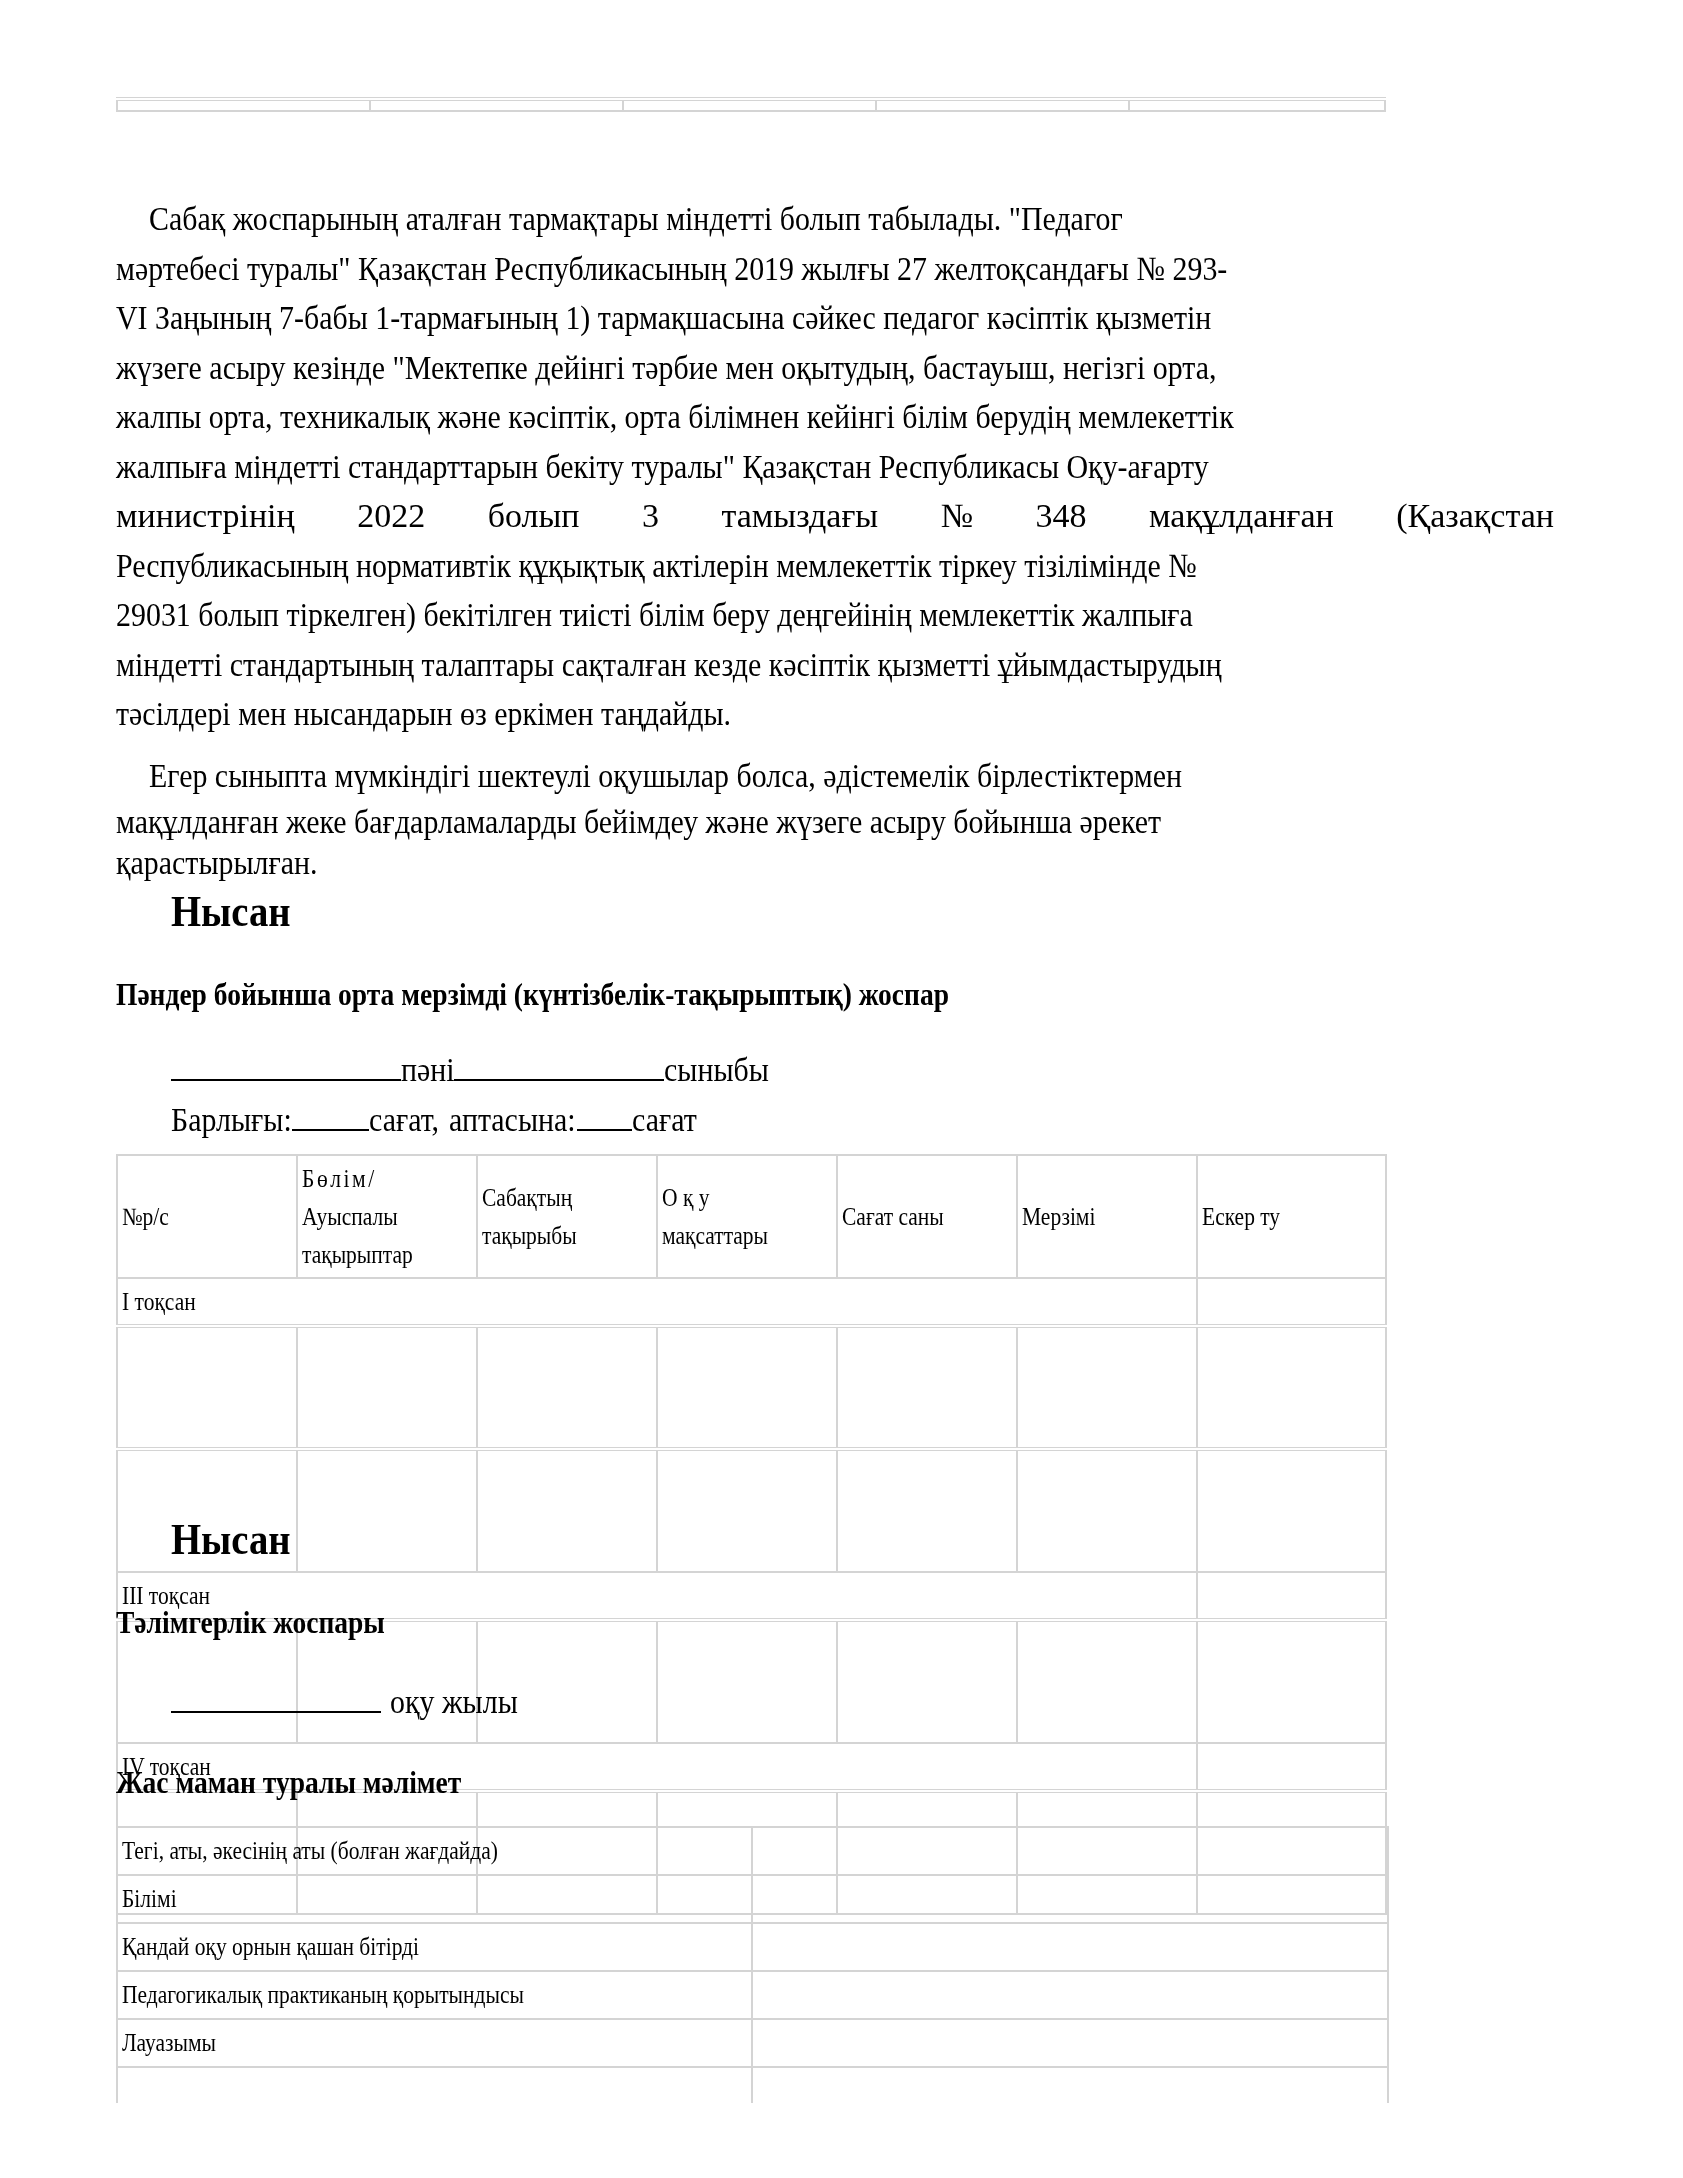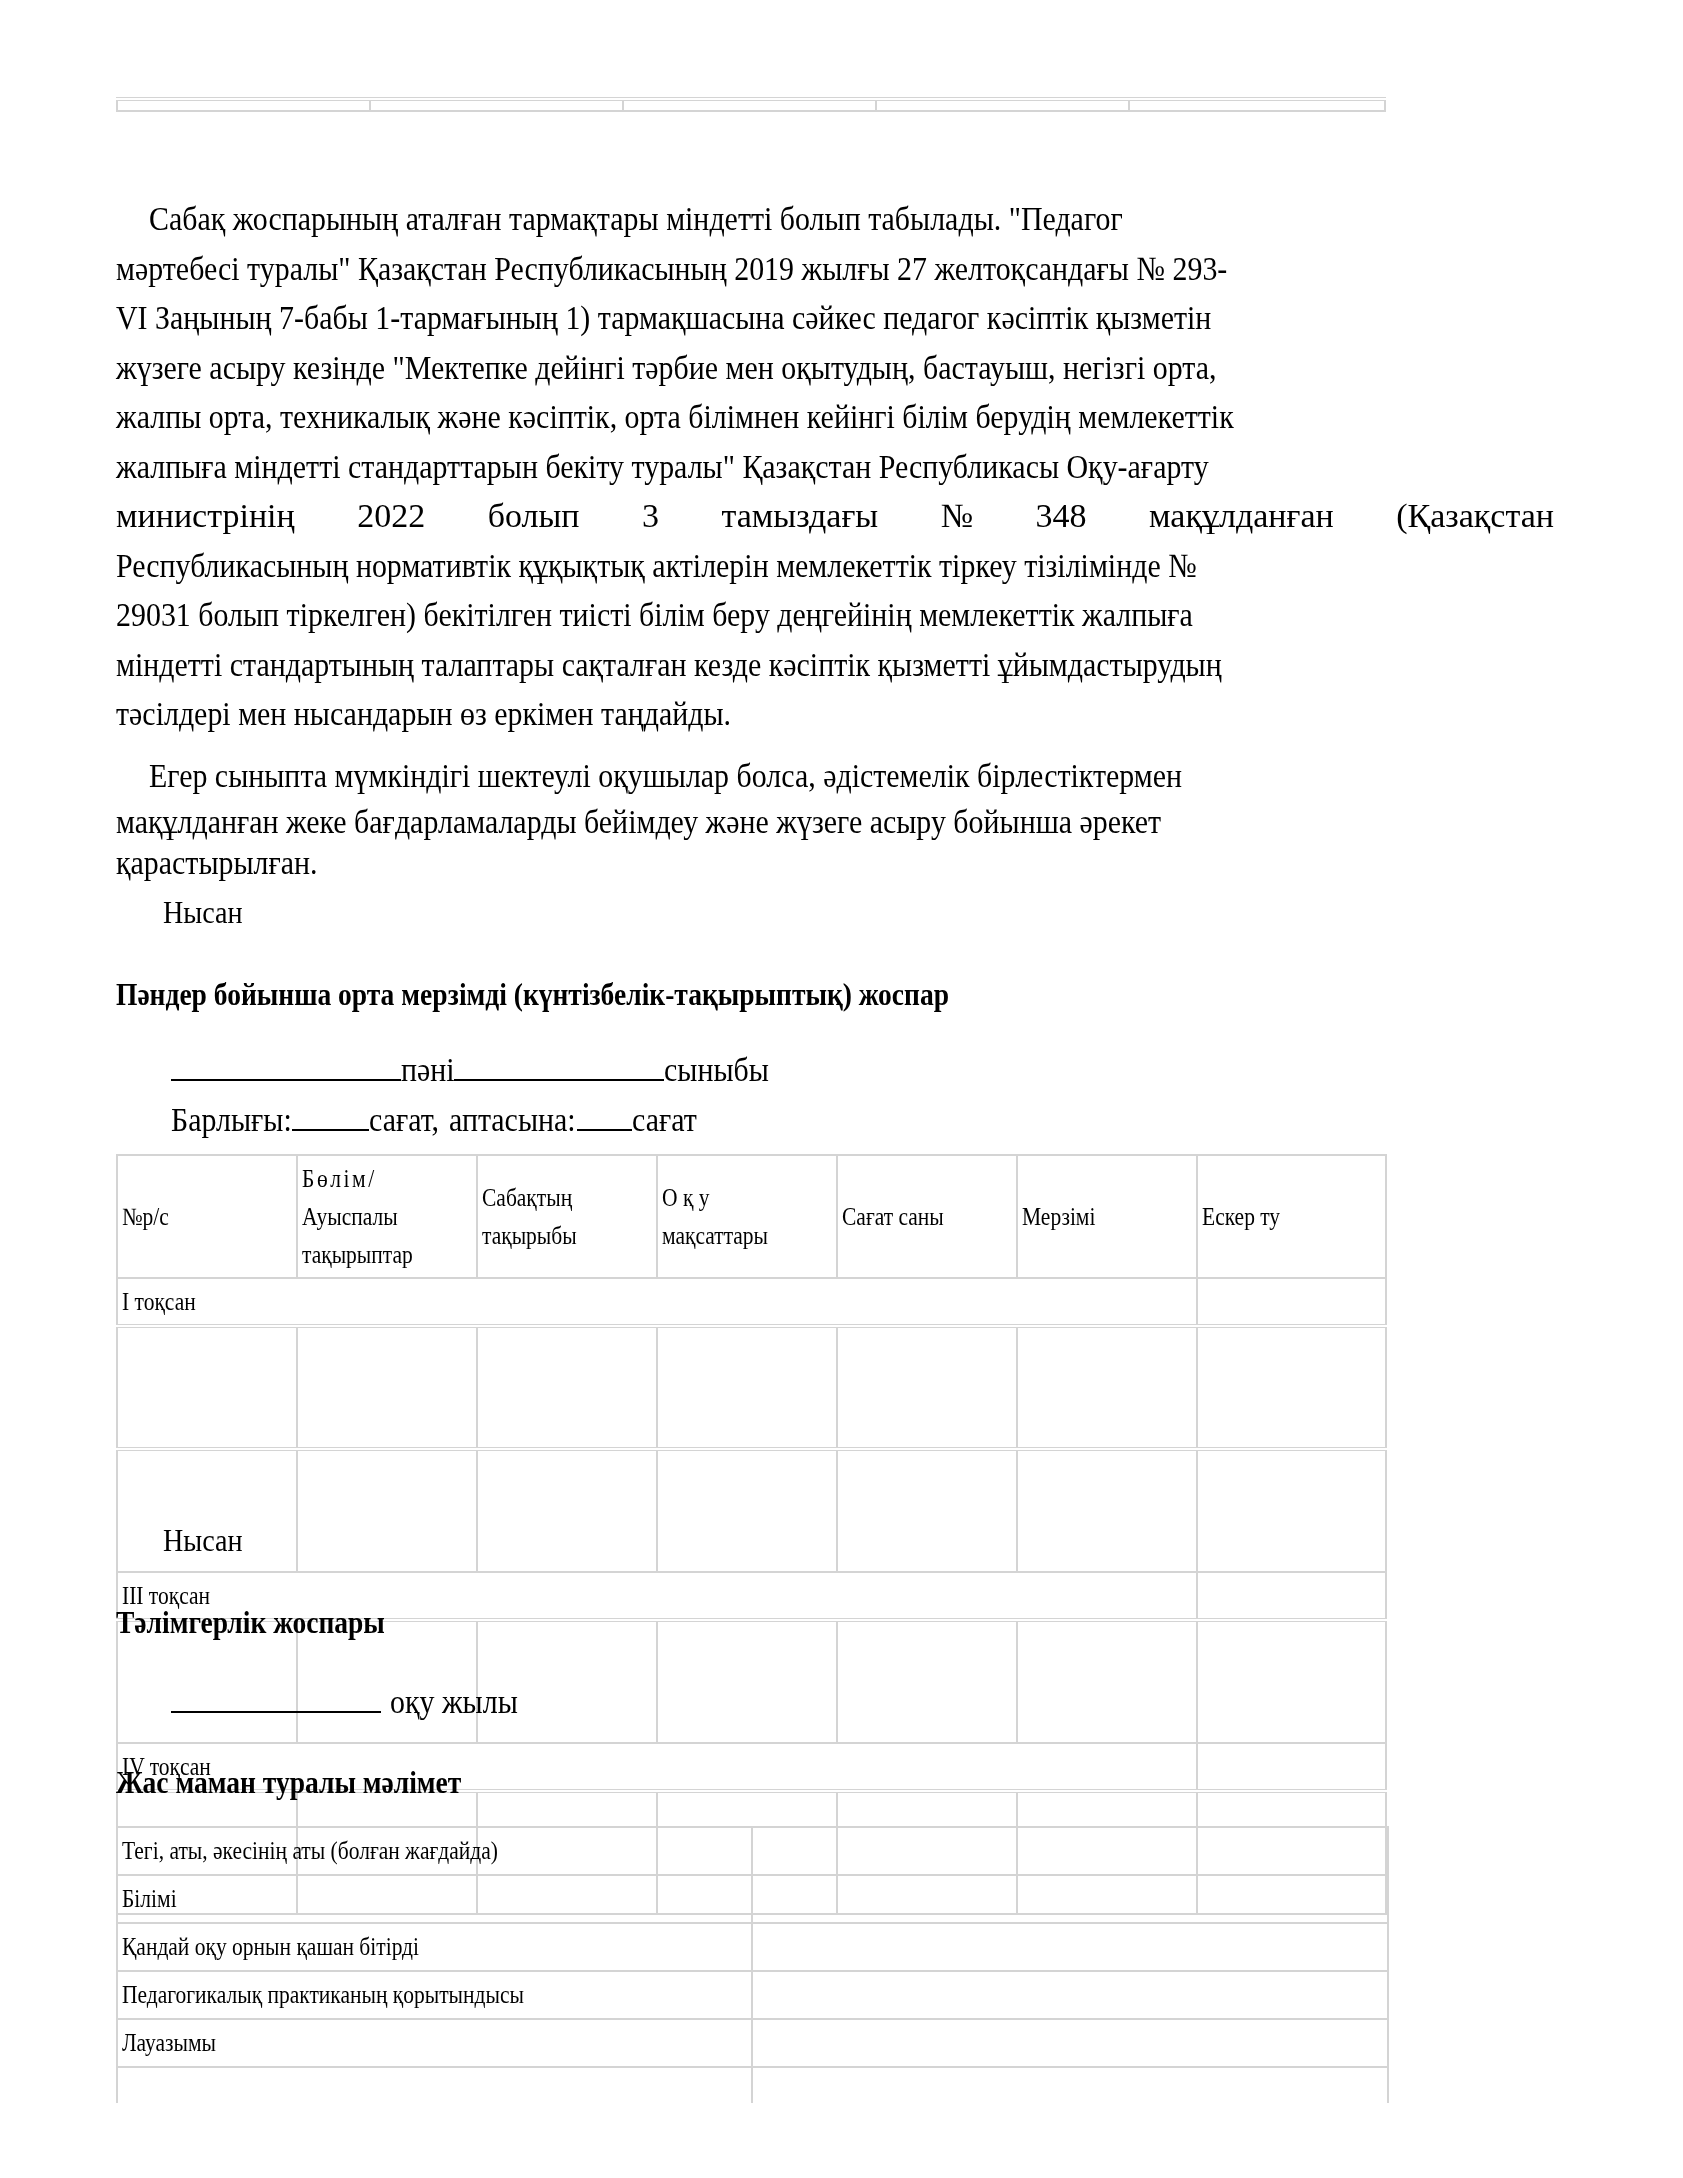--- a/index.html
+++ b/index.html
@@ -20,21 +20,21 @@
     #t-top tr.spacer td { height: 12px; border-top: 4px double #d4d4d4; }
     #t-top td:first-child { border-left: 2px solid #d4d4d4; }
 
     
     .para { position: absolute; left: 116px; width: 1455px; font-size: 34px; }
     .para .line { position: absolute; left: 0; height: 50px; line-height: 50px; white-space: nowrap; }
     .para .line .cond { transform: scaleX(0.88); }
     .justified { display: flex; justify-content: space-between; width: 1438px; gap: 20px; }
     .justified span { transform: none; }
 
-    .nysan { position: absolute; left: 163px; font-size: 32px; line-height: 50px; }
+    .nysan { position: absolute; left: 171px; font-size: 44px; line-height: 50px; font-weight: bold; }
     .nysan .cond { transform: scaleX(0.88); }
 
     .heading { position: absolute; left: 116px; font-size: 32px; font-weight: bold; line-height: 48px; }
     .heading .cond { transform: scaleX(0.86); }
 
     .fill-line { position: absolute; left: 171px; font-size: 34px; line-height: 50px; white-space: nowrap; }
     .fill-line .cond { transform: scaleX(0.88); }
     .blank { display: inline-block; border-bottom: 2.5px solid #000; height: 36px; vertical-align: baseline; }
 
     

